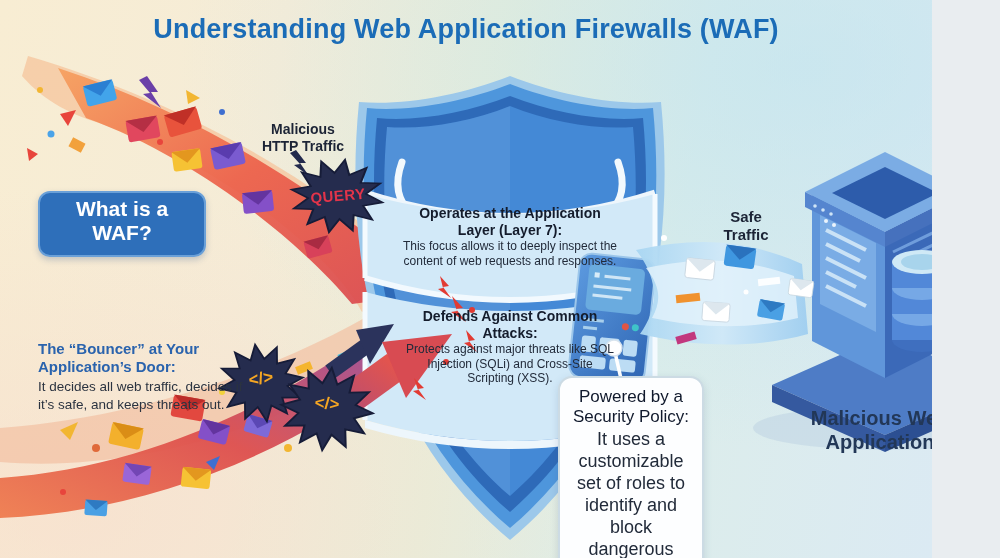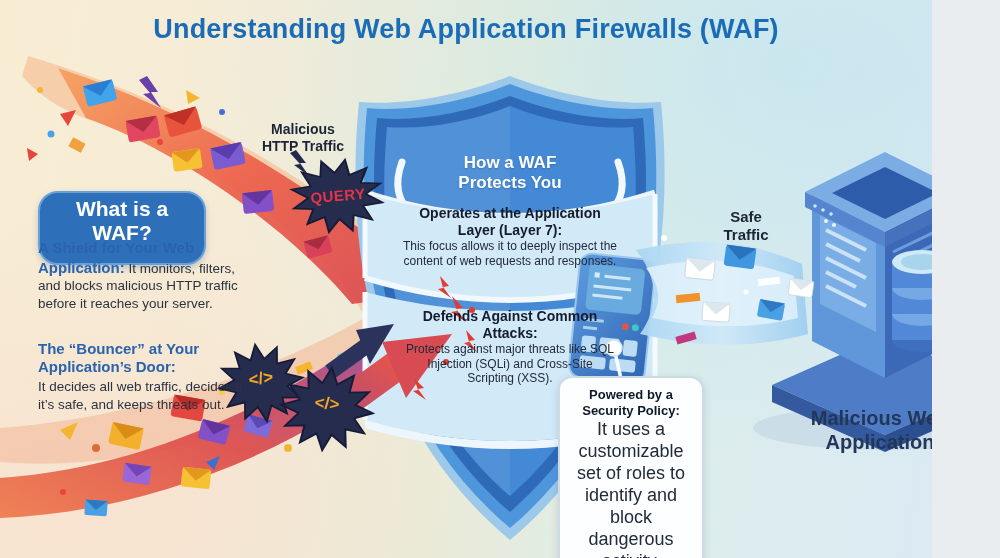--- a/index.html
+++ b/index.html
@@ -5,40 +5,40 @@
   html,body{margin:0;padding:0;background:#e9edf0;font-family:"Liberation Sans",sans-serif;}
   .stage{position:relative;width:932px;height:558px;overflow:hidden;
     background:
       radial-gradient(ellipse at 86% 12%, rgba(188,226,240,.55), transparent 55%),
       radial-gradient(ellipse at 8% 92%, rgba(248,219,203,.55), transparent 45%),
       linear-gradient(100deg,#f8edd3 0%,#f5ecd7 28%,#e8eeda 50%,#dcedea 70%,#dbeaf3 100%);}
   .scene{position:absolute;inset:0;}
   .ov{position:absolute;}
   .title{left:0;right:0;top:14px;text-align:center;font-size:27px;font-weight:bold;color:#1b6cb7;letter-spacing:.2px;}
   .wafbox{left:38px;top:191px;width:168px;box-sizing:border-box;background:#2e6fba;border:2px solid #6aa0d8;
-    border-radius:20px;color:#fff;font-weight:bold;font-size:21px;text-align:center;padding:4px 6px 18px;
+    border-radius:12px;color:#fff;font-weight:bold;font-size:21px;text-align:center;padding:4px 6px 10px;
     box-shadow:0 3px 6px rgba(40,80,140,.25);}
   .para{left:38px;width:208px;font-size:13.5px;line-height:1.3;color:#2b3340;}
   .para .lead{font-weight:bold;color:#2a63ad;font-size:15px;}
   .para1{top:238px;}
   .para2{top:340px;}
   .para2 .lead{display:block;line-height:1.2;margin-bottom:2px;}
   .lbl{font-weight:bold;color:#1c2436;text-align:center;line-height:1.18;}
   .malicious{left:255px;top:121px;width:96px;font-size:14px;}
   .safe{left:710px;top:208px;width:72px;font-size:15px;}
   .protected{left:770px;top:406px;width:220px;font-size:20px;color:#223757;font-weight:bold;text-align:center;line-height:1.22;}
   .shield-heading{left:430px;top:153px;width:160px;text-align:center;color:#fff;font-weight:bold;font-size:17px;line-height:1.2;text-shadow:0 1px 2px rgba(20,60,110,.3);}
   .shield-sec{text-align:center;color:#222b3a;}
   .shield-sec .lead{display:block;font-weight:bold;font-size:14px;line-height:1.18;color:#141c2c;margin-bottom:1px;}
   .shield-sec .bd{display:block;font-size:12px;line-height:1.22;}
   .sec1{left:402px;top:205px;width:216px;}
   .sec2{left:405px;top:308px;width:210px;}
   .callout{left:558px;top:376px;width:146px;box-sizing:border-box;background:#fdfeff;border:2px solid #ccdbe4;
     border-radius:14px;padding:9px 6px;text-align:center;box-shadow:0 3px 8px rgba(60,90,120,.18);}
-  .callout .lead{display:block;font-weight:bold;font-size:13px;line-height:1.2;color:#10192c;}
+  .callout .lead{display:block;font-weight:normal;font-size:17px;line-height:1.2;color:#10192c;}
   .callout .bd{display:block;font-size:18px;line-height:1.22;color:#222b3a;margin-top:1px;}
   .burst-txt{font-weight:bold;text-align:center;}
   .query-txt{left:299px;top:187px;width:78px;font-size:15px;color:#e3344a;transform:rotate(-5deg);letter-spacing:.5px;}
   .code-txt{font-size:17px;color:#f5a623;}
   .code1{left:235px;top:369px;width:52px;transform:rotate(-8deg);}
   .code2{left:301px;top:394px;width:52px;transform:rotate(5deg);}
 </style>
 </head>
 <body>
 
@@ -291,34 +291,29 @@
     <use href="#burstStar" fill="#252c4e" stroke="#161c38" stroke-width="2"></use>
   </g>
 </svg>
 
 <div class="ov title">Understanding Web Application Firewalls (WAF)</div>
 
 <div class="ov wafbox">
   <span>What is a WAF?</span>
 </div>
 
-<div class="ov para para1">
-  <span class="lead">A Shield for Your Web Application:</span>
-  <span>It monitors, filters, and blocks malicious HTTP traffic before it reaches your server.</span>
-</div>
 
 <div class="ov para para2">
   <span class="lead">The “Bouncer” at Your Application’s Door:</span>
   <span>It decides all web traffic, decides if it’s safe, and keeps threats out.</span>
 </div>
 
 <div class="ov lbl safe">Safe Traffic</div>
 <div class="ov lbl malicious">Malicious HTTP Traffic</div>
 
-<div class="ov shield-heading">How a WAF Protects You</div>
 
 <div class="ov shield-sec sec1">
   <span class="lead">Operates at the Application Layer (Layer 7):</span>
   <span class="bd">This focus allows it to deeply inspect the content of web requests and responses.</span>
 </div>
 
 <div class="ov shield-sec sec2">
   <span class="lead">Defends Against Common Attacks:</span>
   <span class="bd">Protects against major threats like SQL Injection (SQLi) and Cross-Site Scripting (XSS).</span>
 </div>

